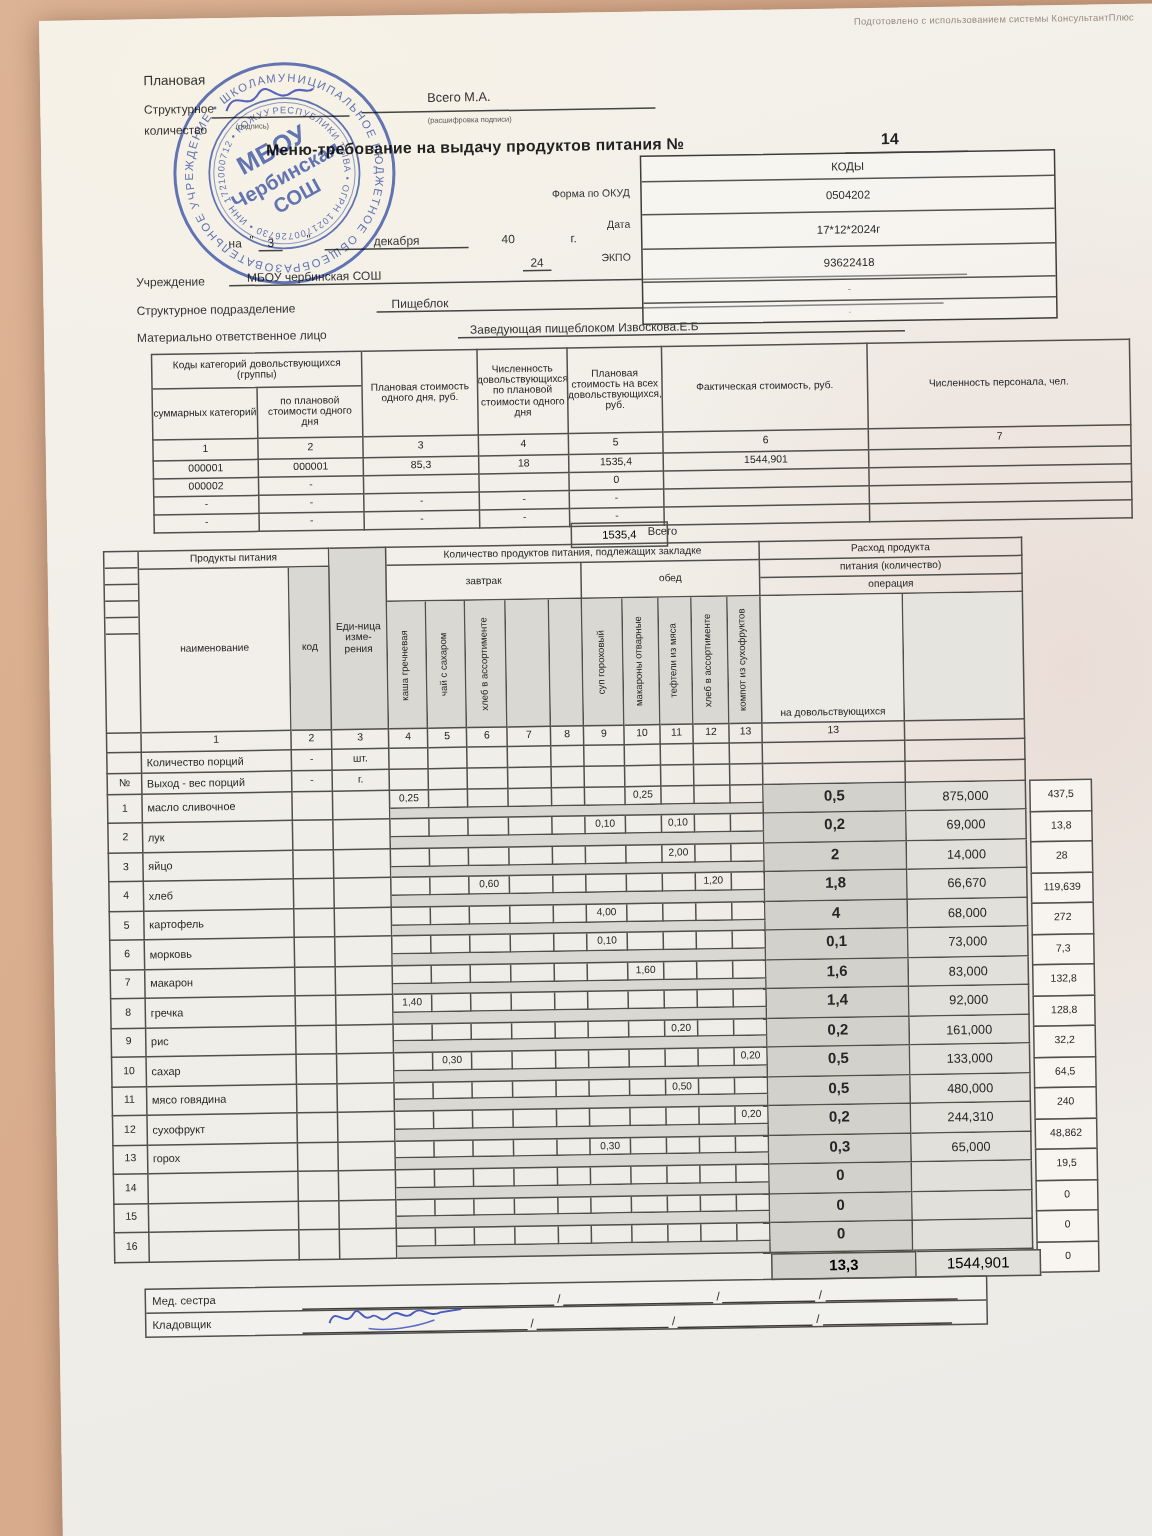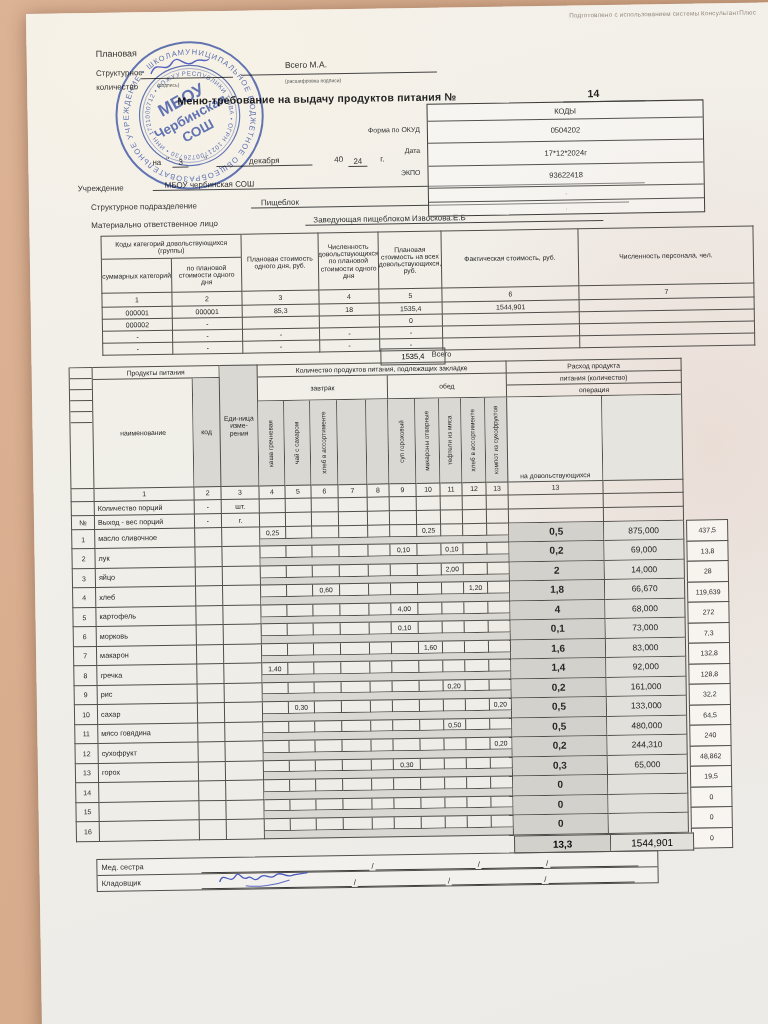--- a/index.html
+++ b/index.html
@@ -68,24 +68,24 @@
     <div class="abs title" style="left:150px;top:83px;">Меню-требование на выдачу продуктов питания №</div>
     <div class="abs title" style="left:560px;top:82px;">14</div>
     <div class="abs" style="left:536px;top:80px;width:82px;height:16px;border-bottom:1px solid #444;"></div>
 
     <div class="abs lbl" style="left:124px;top:146px;">на</div>
     <div class="abs lbl" style="left:138px;top:144px;">"</div>
     <div class="abs lbl uline" style="left:144px;top:146px;padding:0 6px;">3</div>
     <div class="abs lbl" style="left:176px;top:144px;">"</div>
     <div class="abs lbl uline" style="left:188px;top:146px;width:96px;text-align:center;">декабря</div>
     <div class="abs lbl" style="left:306px;top:146px;">40</div>
-    <div class="abs lbl uline" style="left:320px;top:148px;padding:0 5px;">24</div>
+    <div class="abs lbl uline" style="left:320px;top:162px;padding:0 5px;">24</div>
     <div class="abs lbl" style="left:352px;top:146px;">г.</div>
 
-    <div class="abs lbl" style="left:49px;top:171px;">Учреждение</div>
+    <div class="abs lbl" style="left:62px;top:171px;">Учреждение</div>
     <div class="abs lbl uline" style="left:124px;top:169px;width:480px;padding-left:12px;">МБОУ чербинская СОШ</div>
     <div class="abs lbl" style="left:62px;top:190px;">Структурное подразделение</div>
     <div class="abs lbl uline" style="left:222px;top:188px;width:368px;padding-left:10px;">Пищеблок</div>
     <div class="abs lbl" style="left:62px;top:208px;">Материально ответственное лицо</div>
     <div class="abs lbl uline" style="left:276px;top:206px;width:290px;padding-left:8px;">Заведующая пищеблоком Извоскова.Е.Б</div>
 
     <svg class="abs stamp" style="left:84px;top:26px;" width="156" height="156" viewBox="0 0 156 156">
       <g transform="rotate(-10 78 78)" fill="none" stroke="#4a63ba">
         <circle cx="78" cy="78" r="73" stroke-width="2"></circle>
         <circle cx="78" cy="78" r="50" stroke-width="1.2"></circle>

